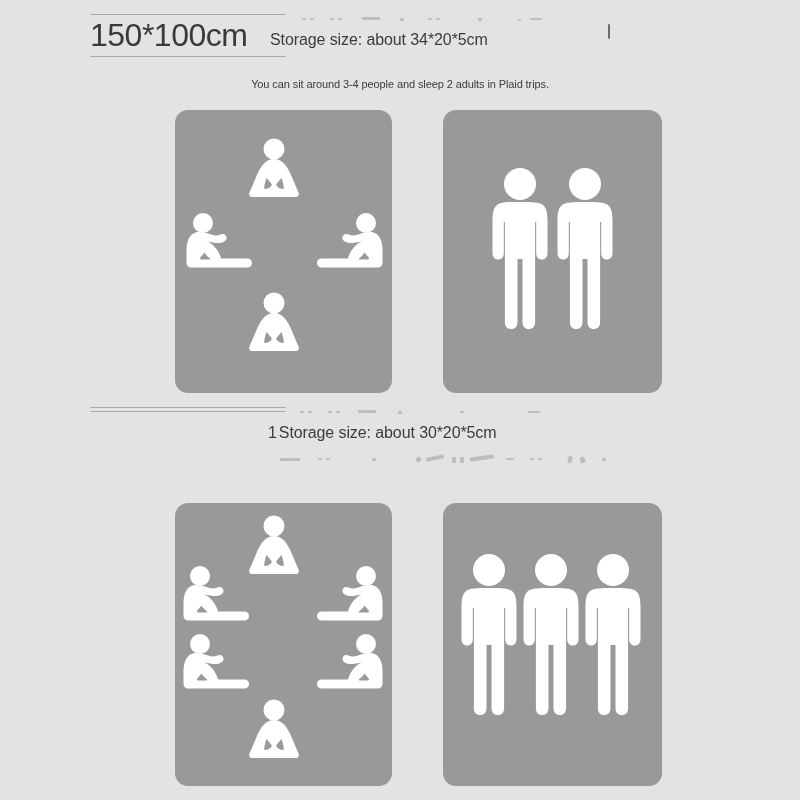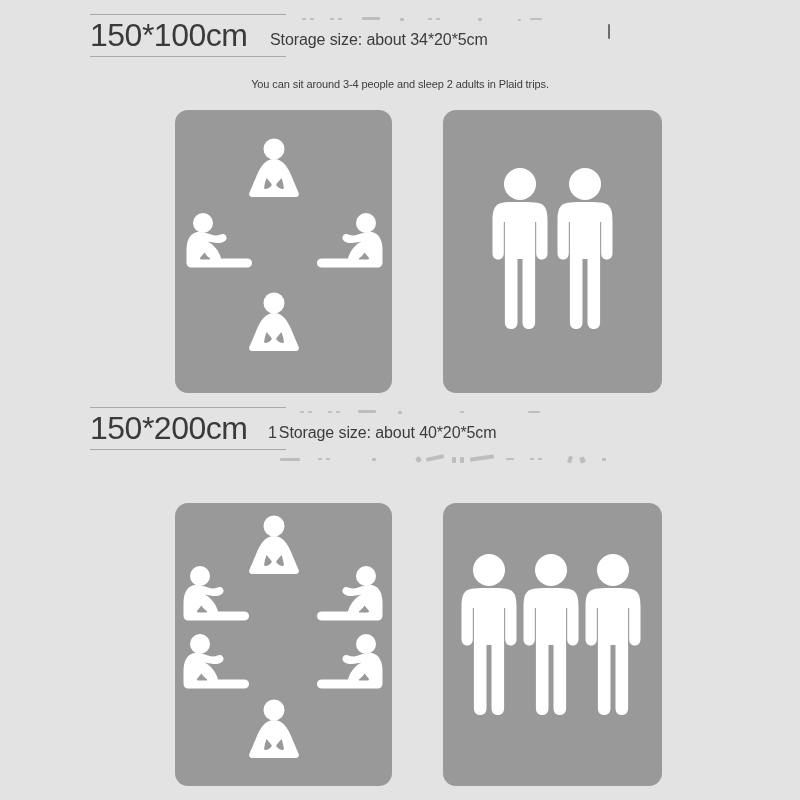--- a/index.html
+++ b/index.html
@@ -234,21 +234,20 @@
         </div>
       </div>
 
     </div>
   </div>
 
   <div class="section section-2">
 
     <div class="heading-block">
       <div class="rule rule-top"></div>
-      <div class="size-title">150*200cm</div>
       <div class="rule rule-bottom"></div>
     </div>
 
     <div class="ghost-row">
       <div class="ghost" style="left:0px;  top:2px;  width:4px; height:2px;"></div>
       <div class="ghost" style="left:8px;  top:2px;  width:4px; height:2px;"></div>
       <div class="ghost" style="left:28px; top:2px;  width:4px; height:2px;"></div>
       <div class="ghost" style="left:36px; top:2px;  width:4px; height:2px;"></div>
       <div class="ghost" style="left:58px; top:1px;  width:18px; height:3px;"></div>
       <div class="ghost" style="left:98px; top:2px;  width:4px; height:3px;"></div>
@@ -268,21 +267,21 @@
       <div class="ghost" style="left:190px; top:0px; width:24px; height:4px; transform:rotate(-8deg);"></div>
       <div class="ghost" style="left:226px; top:2px; width:8px;  height:2px;"></div>
       <div class="ghost" style="left:250px; top:2px; width:4px;  height:2px;"></div>
       <div class="ghost" style="left:258px; top:2px; width:4px;  height:2px;"></div>
       <div class="ghost" style="left:288px; top:0px; width:4px;  height:7px; transform:rotate(18deg);"></div>
       <div class="ghost" style="left:300px; top:1px; width:5px;  height:6px; transform:rotate(-22deg);"></div>
       <div class="ghost" style="left:322px; top:2px; width:4px;  height:3px;"></div>
     </div>
 
     <div class="storage-line">
-      <span class="storage-prefix">1</span><span>Storage size: about 40*20*5cm</span>
+      <span class="storage-prefix">1</span><span>Storage size: about 30*20*5cm</span>
     </div>
 
     <div class="panels">
 
       <div class="panel panel-sit">
         <div class="fig" style="left:68px; top:12px;">
           <svg width="62" height="62" viewBox="0 0 62 62" fill="#ffffff">
             <circle cx="31" cy="11" r="10.5"></circle>
             <path d="M31 21 C23 21 17.5 28 13.5 38 C10 46.5 7.5 52 6.5 54.5 C5.4 57.2 7 59 9.6 59 L52.4 59 C55 59 56.6 57.2 55.5 54.5 C54.5 52 52 46.5 48.5 38 C44.5 28 39 21 31 21 Z"></path>
           </svg>

